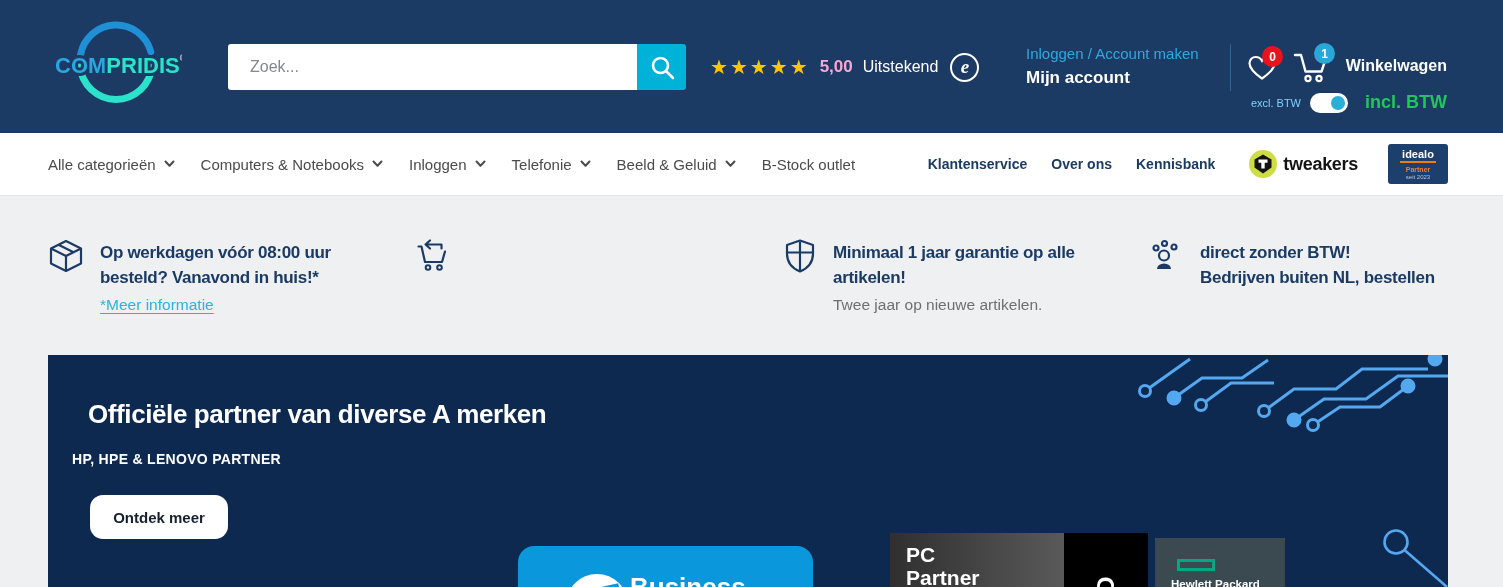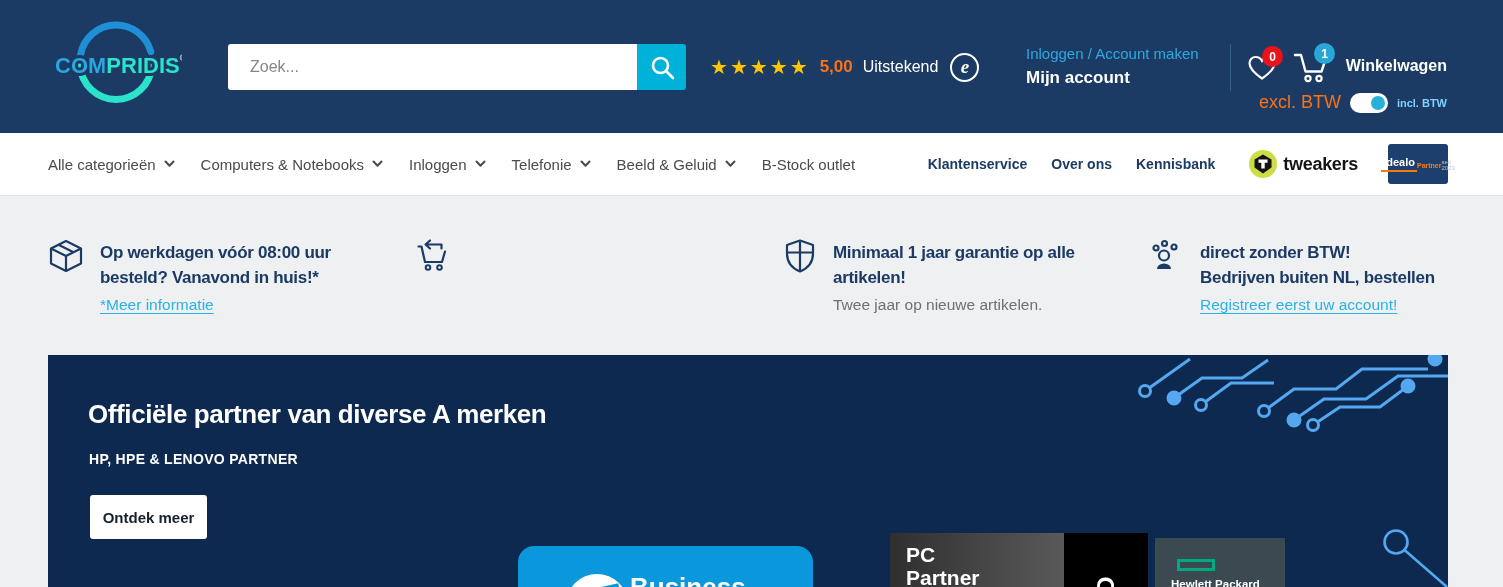--- a/index.html
+++ b/index.html
@@ -13,68 +13,68 @@
   .logo { position:absolute; left:50px; top:20px; width:132px; height:92px; cursor:pointer; }
   .search { position:absolute; left:228px; top:44px; width:458px; height:46px; display:flex; border-radius:3px; overflow:hidden; }
   .search input {
     flex:1; border:0; outline:none; padding:0 22px; font-size:16px; color:#444;
     font-family:"Liberation Sans", sans-serif; background:#fff;
   }
   .search input::placeholder { color:#85878a; }
   .search-btn { width:49px; border:0; background:#00b2d8; display:flex; align-items:center; justify-content:center; cursor:pointer; }
   .rating { position:absolute; left:710px; top:52px; height:30px; display:flex; align-items:center; gap:10px; }
   .stars { color:#fdc500; font-size:20px; letter-spacing:2px; line-height:1; }
-  .score { color:#f97316; font-weight:bold; font-size:17px; }
+  .score { color:#f9a8d4; font-weight:bold; font-size:17px; }
   .rating-label { color:#fff; font-size:16px; }
   .e-badge {
     width:29px; height:29px; border:2.5px solid #fff; border-radius:50%;
     display:flex; align-items:center; justify-content:center; margin-left:2px;
   }
   .e-badge span { color:#fff; font-family:"Liberation Serif", serif; font-style:italic; font-weight:bold; font-size:19px; line-height:1; margin-top:-2px; }
   .account { position:absolute; left:1026px; top:45px; }
   .login-link { color:#2fa9de; font-size:15px; cursor:pointer; display:block; }
   .my-account { color:#fff; font-size:17px; font-weight:bold; margin-top:6px; cursor:pointer; }
   .v-divider { position:absolute; left:1230px; top:44px; width:1px; height:47px; background:#35628c; }
   .icon-wrap { position:absolute; cursor:pointer; }
   .badge {
     position:absolute; width:21px; height:21px; border-radius:50%;
     color:#fff; font-size:12px; font-weight:bold; display:flex; align-items:center; justify-content:center;
   }
   .badge.red { background:#e8131d; }
   .badge.blue { background:#2aa7d9; }
   .cart-label { position:absolute; right:56px; top:57px; color:#fff; font-size:16px; font-weight:bold; white-space:nowrap; cursor:pointer; }
   .vat-row { position:absolute; right:56px; top:92px; display:flex; align-items:center; gap:9px; }
-  .vat-off { color:#f97316; font-size:18px; }
-  .vat-on { color:#7dd3fc; font-size:11px; font-weight:bold; }
+  .vat-off { color:#7dd3fc; font-size:11px; }
+  .vat-on { color:#22c55e; font-size:18px; font-weight:bold;margin-left:8px; }
   .toggle { position:relative; width:38px; height:20px; background:#fff; border-radius:10px; cursor:pointer; }
   .toggle .knob { position:absolute; right:3px; top:3px; width:14px; height:14px; border-radius:50%; background:#29b0d8; }
   
   .navbar { position:absolute; left:0; top:133px; width:1503px; height:63px; background:#fff; border-bottom:1px solid #e2e3e5; }
   .nav-left { position:absolute; left:48px; top:0; height:62px; display:flex; align-items:center; gap:26px; }
   .nav-item { display:flex; align-items:center; gap:8px; color:#4b4b4d; font-size:15px; cursor:pointer; white-space:nowrap; }
   .nav-right { position:absolute; right:55px; top:0; height:62px; display:flex; align-items:center; gap:24px; }
   .nav-link { color:#1b3a64; font-size:14px; font-weight:bold; cursor:pointer; white-space:nowrap; }
   .tweakers { display:flex; align-items:center; gap:6px; margin-left:10px; cursor:pointer; }
   .tweakers-name { color:#141414; font-size:18px; font-weight:bold; letter-spacing:-0.3px; }
   .idealo { width:60px; height:40px; background:#1c3f6e; border-radius:3px; margin-left:6px; cursor:pointer;
-    display:flex; align-items:center; justify-content:center; }
+    display:flex; flex-direction:column; align-items:center; justify-content:center; }
   .idealo .brand { color:#fff; font-size:11px; font-weight:bold; border-bottom:2px solid #f57c00; line-height:1.25; padding:0 2px; }
   .idealo .l1 { color:#ff7a1a; font-size:7px; font-weight:bold; margin-top:3px; }
   .idealo .l2 { color:#b9c6d6; font-size:6px; margin-top:1px; }
   
   .usp { position:absolute; top:238px; display:flex; gap:16px; }
   .usp .txt { padding-top:2px; }
   .usp .line { display:block; color:#1b3a64; font-size:17px; font-weight:bold; line-height:25px; white-space:nowrap; letter-spacing:-0.3px; }
   .usp .link { display:inline-block; margin-top:6px; color:#29b2e4; font-size:15.5px; text-decoration:underline; text-underline-offset:3px; cursor:pointer; white-space:nowrap; }
   .usp .note { display:block; margin-top:6px; color:#6f6f71; font-size:15.5px; white-space:nowrap; }
   
   .hero { position:absolute; left:48px; top:355px; width:1400px; height:300px; background:#0e2950; overflow:hidden; }
   .hero-title { position:absolute; left:40px; top:44px; color:#fff; font-size:26px; font-weight:bold; letter-spacing:-0.4px; white-space:nowrap; }
-  .hero-sub { position:absolute; left:41px; top:96px; color:#fff; font-size:14px; font-weight:bold; letter-spacing:0.3px; white-space:nowrap; }
-  .hero-btn { position:absolute; left:42px; top:140px; width:117px; height:44px; background:#fff; border:0; border-radius:3px;
+  .hero-sub { position:absolute; left:24px; top:96px; color:#fff; font-size:14px; font-weight:bold; letter-spacing:0.3px; white-space:nowrap; }
+  .hero-btn { position:absolute; left:42px; top:140px; width:138px; height:44px; background:#fff; border:0; border-radius:13px;
     color:#16202e; font-size:15px; font-weight:bold; font-family:"Liberation Sans", sans-serif; cursor:pointer; }
   .circuit-top { position:absolute; right:0; top:0; }
   .circuit-mag { position:absolute; left:1275px; top:168px; }
   .card { position:absolute; overflow:hidden; }
   .card-hp { left:470px; top:191px; width:295px; height:120px; background:#0a97dc; border-radius:16px 16px 0 0; }
   .hp-circle { position:absolute; left:48px; top:28px; width:62px; height:62px; background:#fff; border-radius:50%; }
   .hp-circle::after { content:""; position:absolute; left:8px; top:14px; width:46px; height:12px; background:#0a97dc; transform:rotate(-12deg); }
   .hp-text { position:absolute; left:112px; top:26px; color:#fff; font-size:26px; font-weight:bold; }
   .card-lenovo { left:842px; top:178px; width:258px; height:160px; background:linear-gradient(90deg,#2f2f2f,#6e6e6e); }
   .lenovo-txt { position:absolute; left:16px; top:10px; color:#fff; font-size:21px; font-weight:bold; line-height:23px; }
@@ -246,21 +246,20 @@
     <svg width="34" height="34" viewBox="0 0 34 34">
       <circle cx="14" cy="17.5" r="5" fill="none" stroke="#1b3a64" stroke-width="2.2"></circle>
       <path d="M7 31 a7 5.5 0 0 1 14 0 z" fill="#1b3a64"></path>
       <circle cx="6" cy="10" r="2.5" fill="none" stroke="#1b3a64" stroke-width="2.2"></circle>
       <circle cx="14.5" cy="5.5" r="2.5" fill="none" stroke="#1b3a64" stroke-width="2.2"></circle>
       <circle cx="24" cy="9" r="2.5" fill="none" stroke="#1b3a64" stroke-width="2.2"></circle>
     </svg>
     <div class="txt">
       <span class="line">direct zonder BTW!</span>
       <span class="line">Bedrijven buiten NL, bestellen</span>
-      <a class="link">Registreer eerst uw account!</a>
     </div>
   </div>
 
   <div class="hero">
 
     <svg class="circuit-top" width="380" height="120" viewBox="0 0 380 120">
       <g fill="none" stroke="#54a8f0" stroke-width="3">
         <polyline points="77,36 122,4"></polyline>
         <polyline points="106,43 134,23 174,23 200,5"></polyline>
         <polyline points="133,50 163,28 206,28"></polyline>

